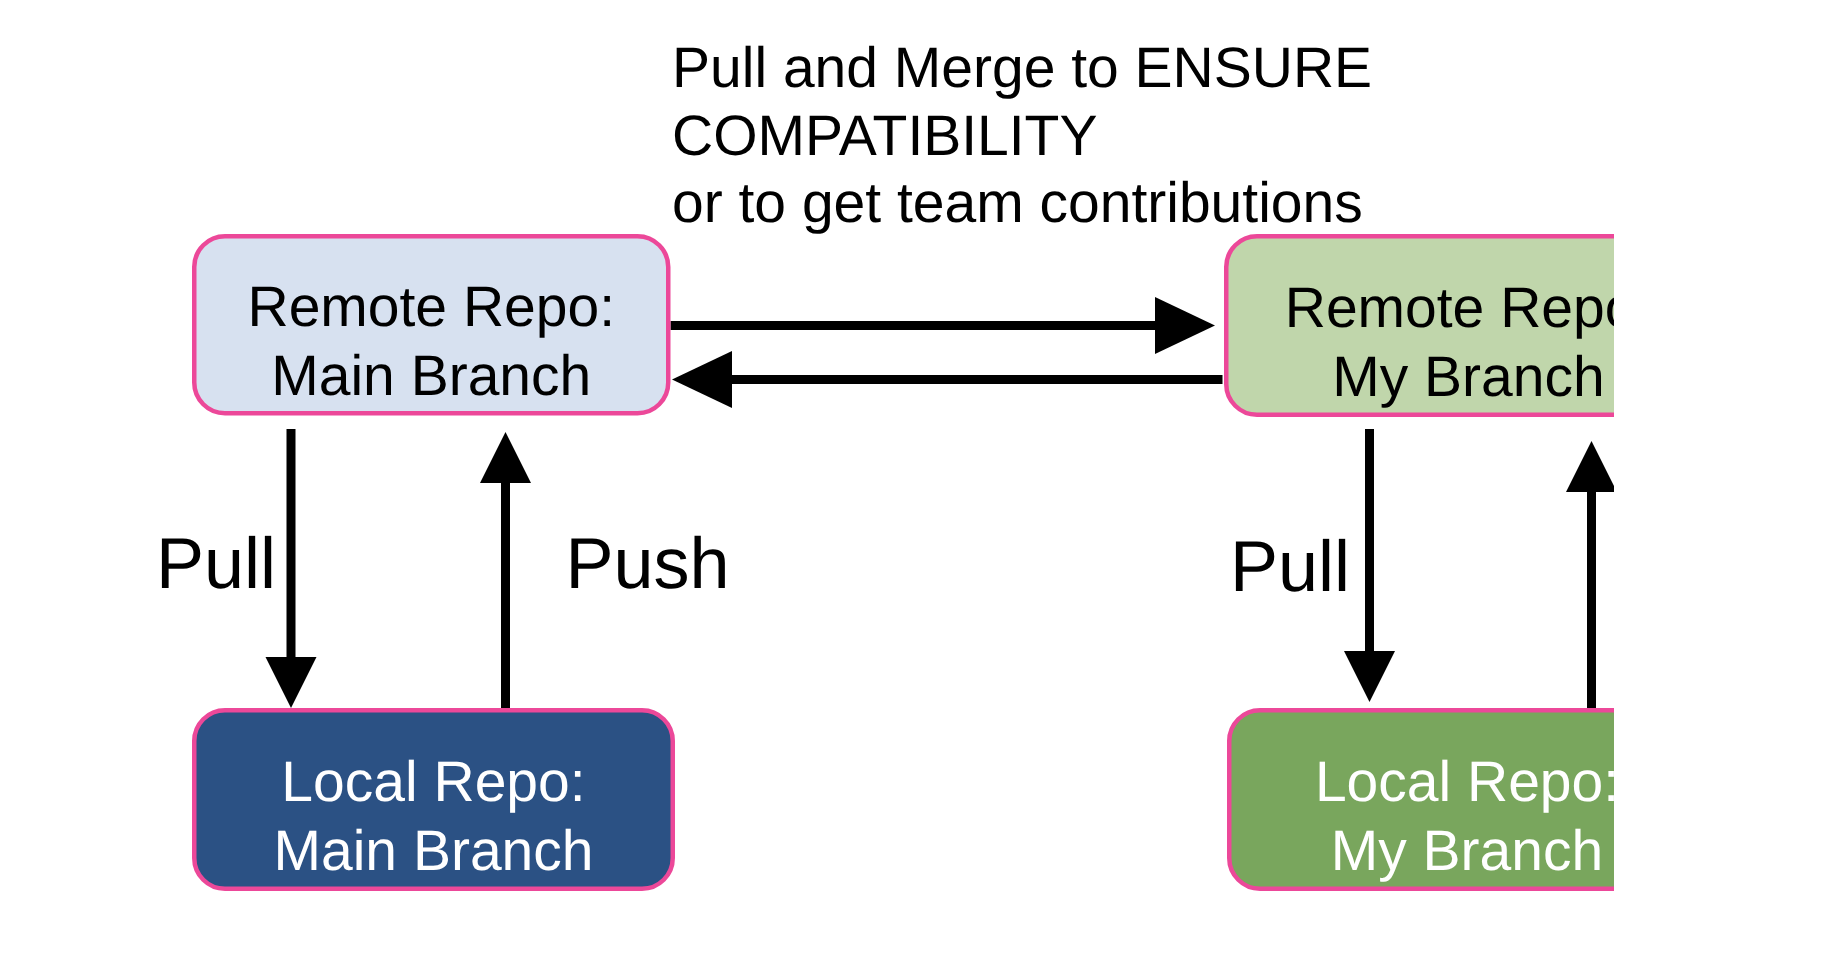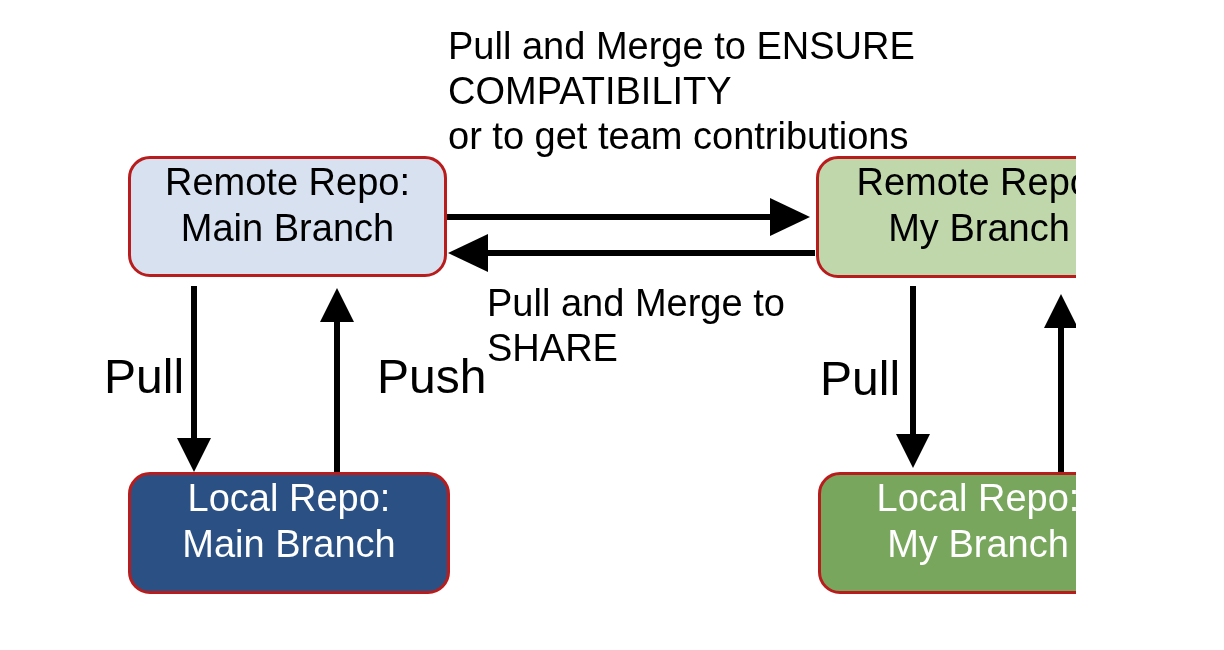--- a/index.html
+++ b/index.html
@@ -18,24 +18,24 @@
     position: absolute;
     left: 0; top: 0;
     width: 1224px; height: 650px;
     pointer-events: none;
   }
   #arrow-layer line { stroke: currentColor; }
   #arrow-layer polygon { fill: currentColor; stroke: none; }
   .node {
     position: absolute;
     box-sizing: border-box;
-    border: 3px solid #b91c1c;
+    border: 3px solid #ec4899;
     border-radius: 22px;
     display: flex;
-    align-items: flex-start;
+    align-items: flex-end;
     justify-content: center;
     text-align: center;
     font-size: 38px;
     line-height: 46px;
   }
   .node-label { white-space: pre-line; }
   .annotation {
     position: absolute;
     color: #000000;
     font-size: 38px;
@@ -90,22 +90,20 @@
     <g>
       <line x1="1061" y1="473" x2="1061" y2="326" stroke-width="6"></line>
       <polygon points="1044,328 1078,328 1061,294"></polygon>
     </g>
   </svg>
 
   <div id="ann-top" class="annotation">Pull and Merge to ENSURE
 COMPATIBILITY
 or to get team contributions</div>
 
-  <div id="ann-mid" class="annotation">Pull and Merge to
-SHARE</div>
 
   <div id="node-remote-main" class="node" style="background-color: rgb(215, 225, 240); color: rgb(0, 0, 0);">
     <span class="node-label">Remote Repo:
 Main Branch</span>
   </div>
 
   <div id="node-remote-my" class="node" style="background-color: rgb(192, 214, 171); color: rgb(0, 0, 0);">
     <span class="node-label">Remote Repo:
 My Branch</span>
   </div>

